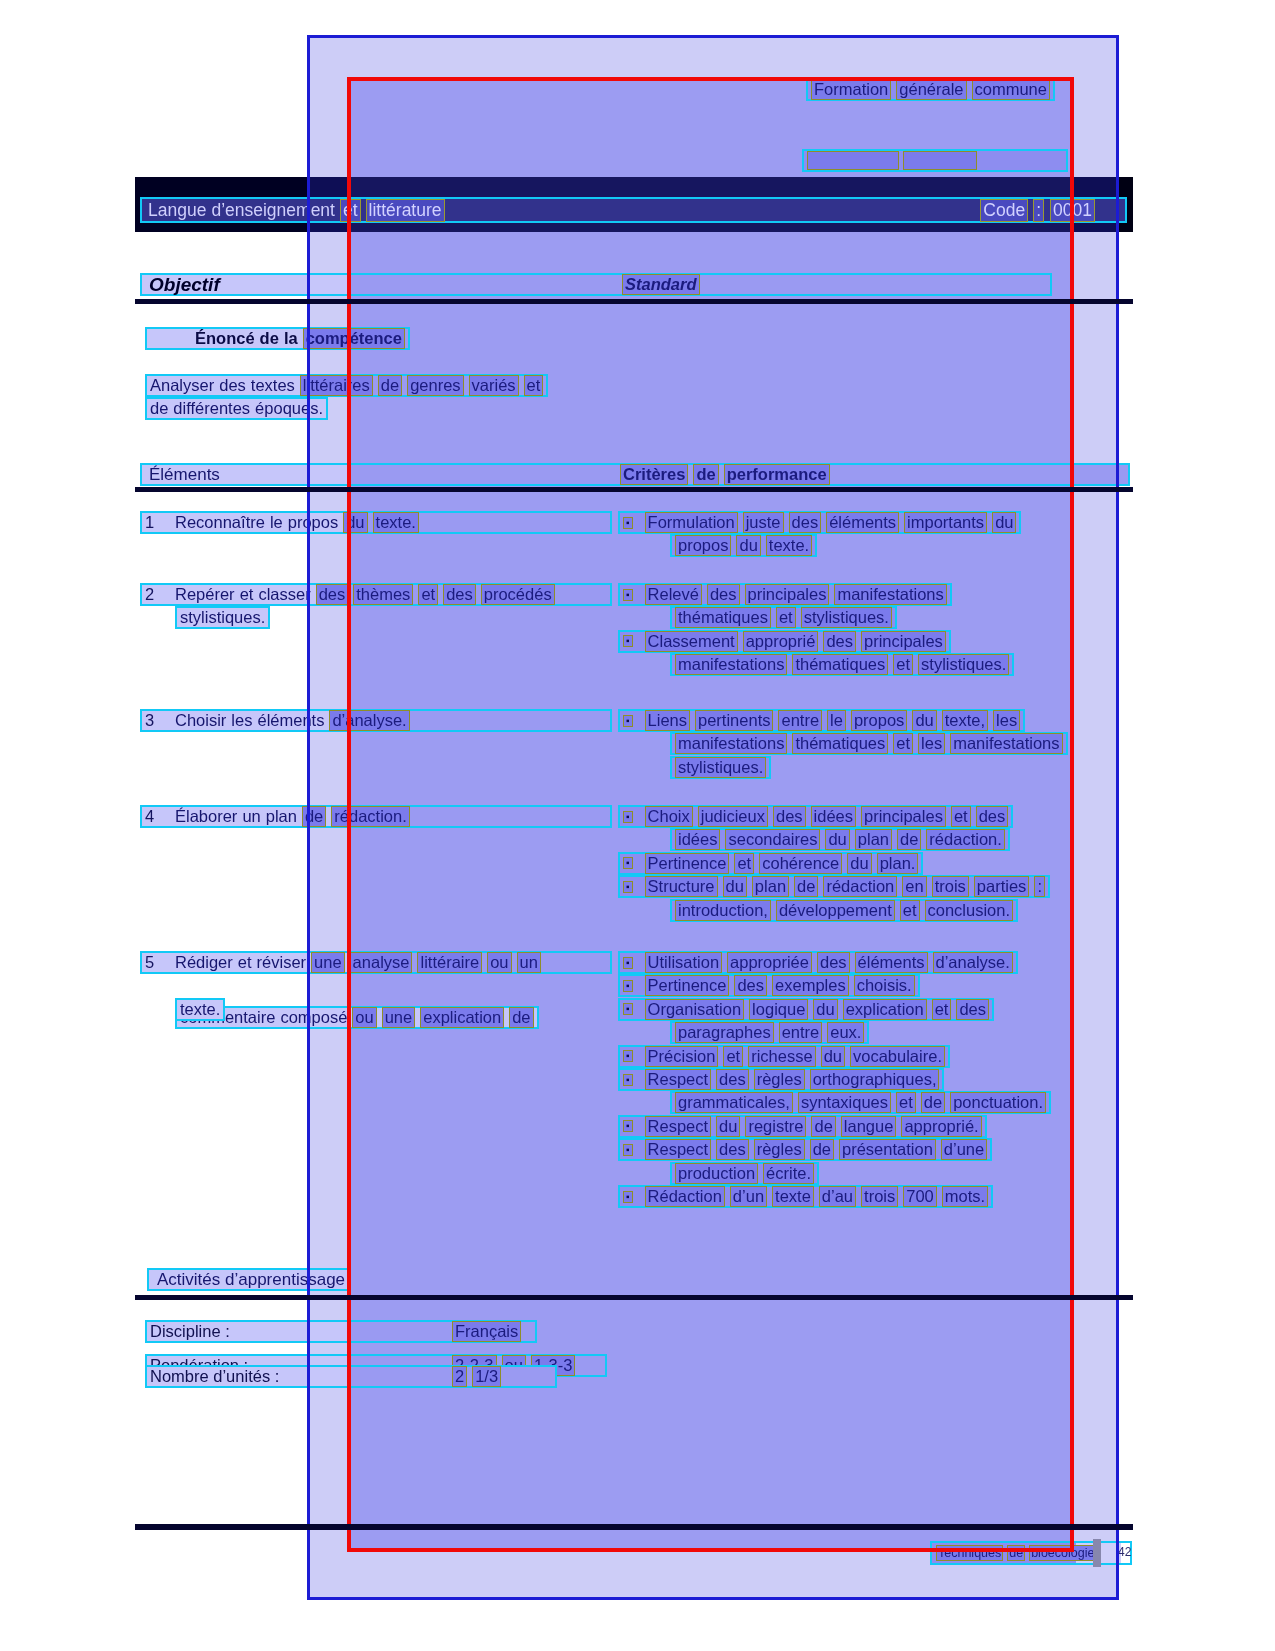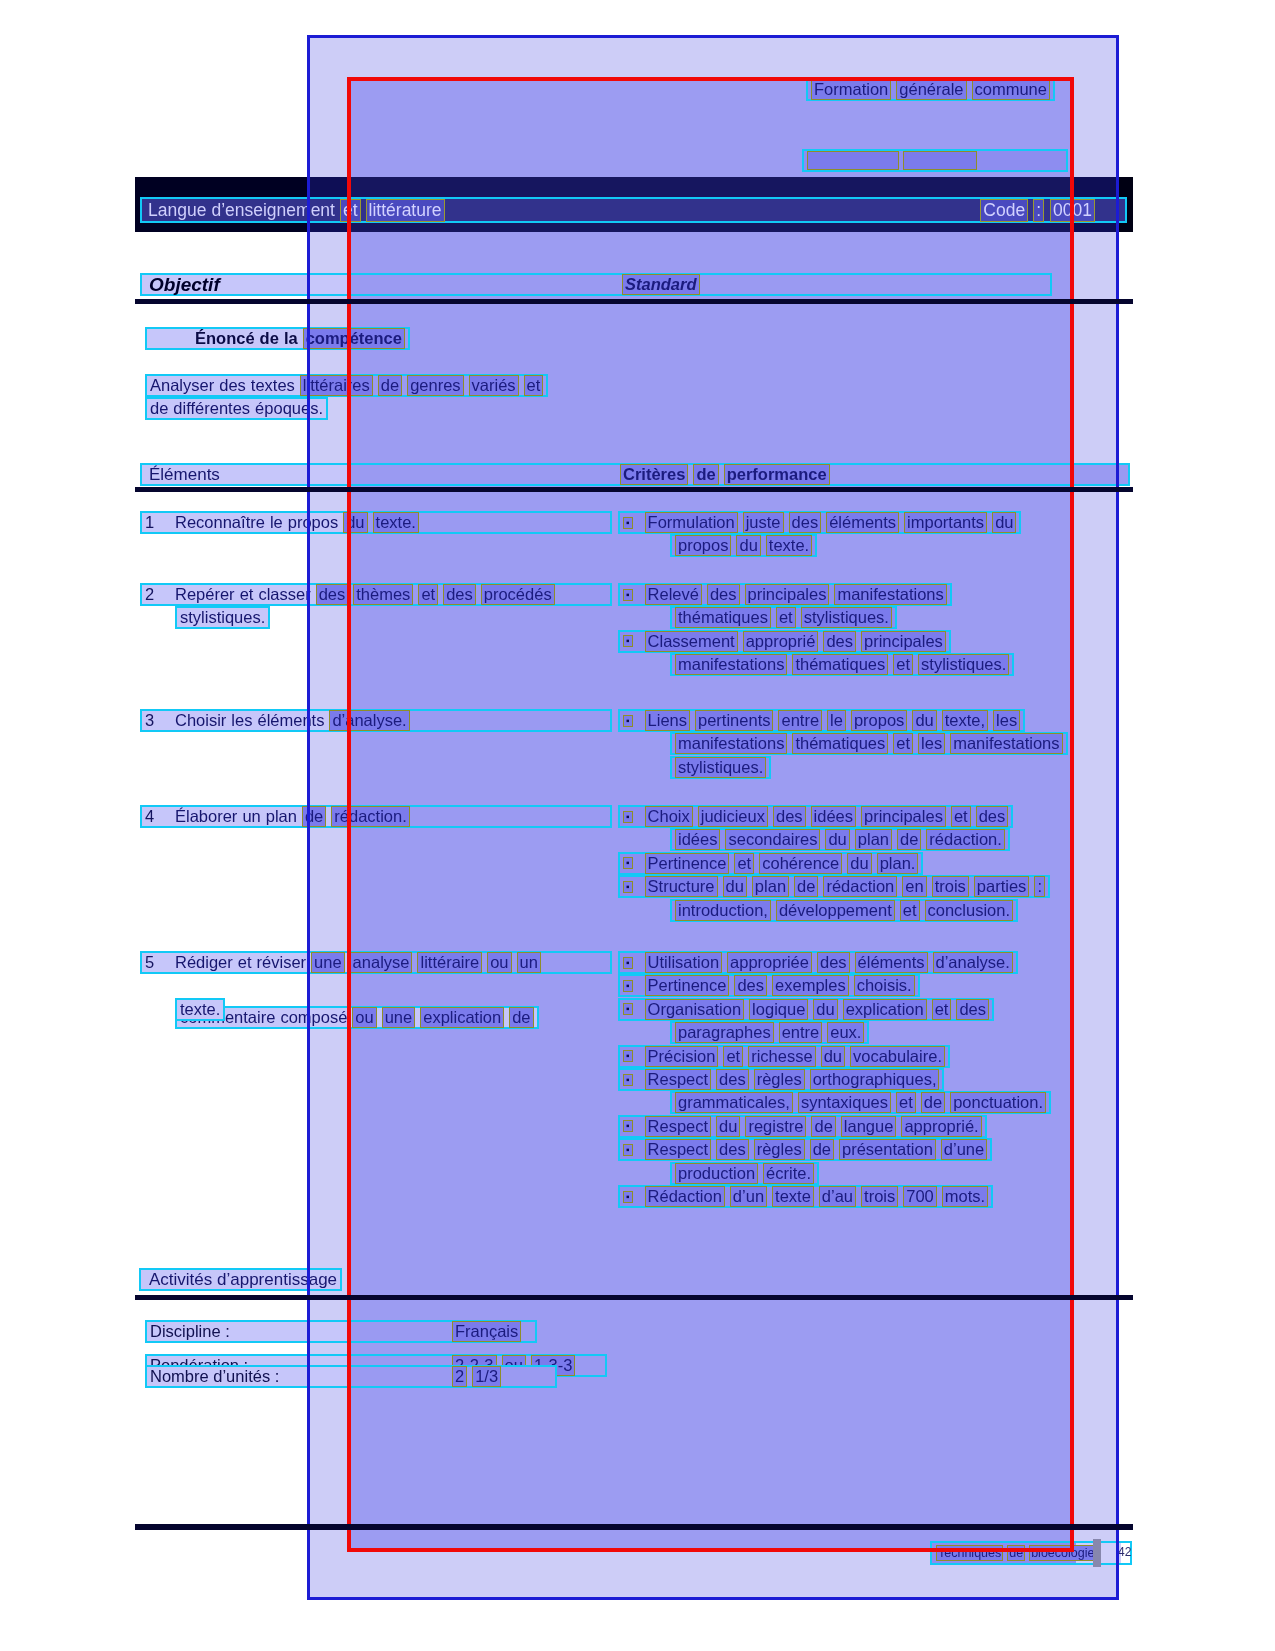--- a/index.html
+++ b/index.html
@@ -456,21 +456,21 @@
             <span class="wbox">texte</span>
             <span class="wbox">d’au</span>
             <span class="wbox">trois</span>
             <span class="wbox">700</span>
             <span class="wbox">mots.</span>
           </span>
         </div>
       </div>
     </div>
 
-  <div class="tl gradA bold" style="left:139px;top:1268px;padding-left:8px;">
+  <div class="tl gradA bold" style="left:147px;top:1268px;padding-left:8px;">
     <span style="font-size:17px;">Activités d’apprentissage</span>
   </div>
   <div class="hrule" style="top:1295px;"></div>
 
   <div id="inforows" style="position:absolute;left:145px;top:1320px;z-index:3;">
       <div class="tl gradA" style="left: 0px; top: 0px; width: 392px;">
         <span style="display: inline-block; width: 302px; font-size: 16.5px; color: rgb(16, 16, 79);">Discipline :</span>
         <span class="words">
           <span class="wbox">Français</span>
         </span>

